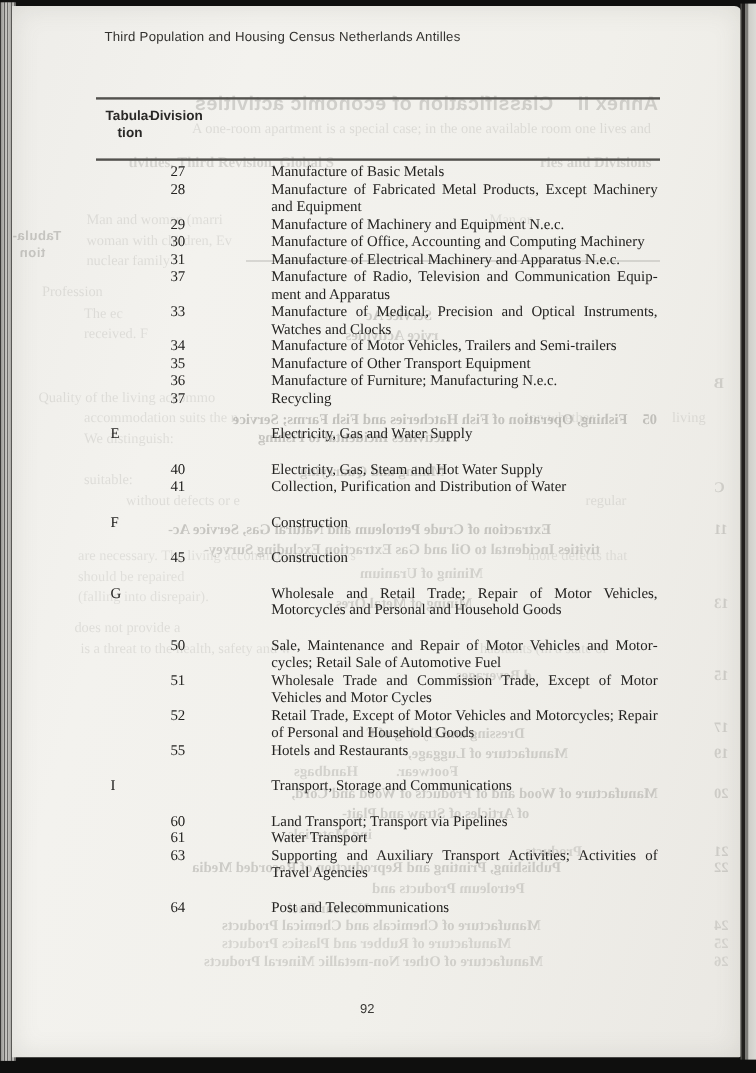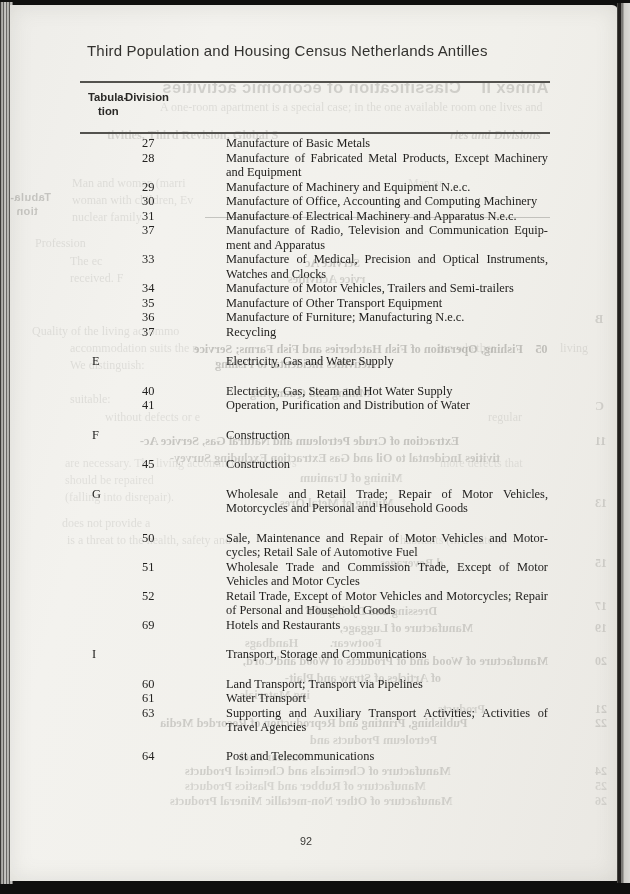--- a/index.html
+++ b/index.html
@@ -12,22 +12,22 @@
              linear-gradient(90deg,#3a3936 0%, #8f8e8b 20%, #c2c1be 45%, #84837f 70%, #cfcecb 100%); }
   
   .page { position:absolute; left:10px; top:5px; width:608px; height:876px;
           background:linear-gradient(105deg,#eeede9 0%,#f3f2ee 25%,#f1f0eb 60%,#eae8e3 100%);
           border-radius:0 6px 2px 0;
           box-shadow: inset 0 0 22px rgba(115,110,100,.16); }
   
   .facing { position:absolute; left:617px; top:3px; width:13px; height:880px;
             background:linear-gradient(90deg,#454440 0 1px,#211f1d 1px 4px,#7b7a76 4px 6px,#cfcec9 7px,#dbdad6 100%); }
 
-  .title { position:absolute; left:77px; top:37px; font-family:"Liberation Sans",sans-serif;
-           font-size:15px; color:#33322f; letter-spacing:.2px; }
+  .title { position:absolute; left:77px; top:20px; font-family:"Liberation Sans",sans-serif;
+           font-size:11px; color:#33322f; letter-spacing:.2px; }
   .rule  { position:absolute; left:70px; width:470px; height:2px; background:#53524e; }
   .rule1 { top:76px; }
   .rule2 { top:127px; }
   .colhead { position:absolute; font-family:"Liberation Sans",sans-serif; font-weight:bold;
              font-size:11.3px; color:#2a2927; }
   .ch-tabula   { left:78px;  top:86px; }
   .ch-tion     { left:88px;  top:100px; }
   .ch-division { left:115px; top:86px; }
 
   .rows { position:absolute; left:0; top:131px; width:608px; }
@@ -58,21 +58,21 @@
   <div class="stack"></div>
 
   <div class="page">
 
     <div class="ghosts">
       <div class="ghost-rule"></div>
 
     <span class="ghost m b sans" style="top: 76px; right: 70px; font-size: 16.5px; opacity: 0.2;">Annex II    Classification of economic activities</span>
         <span class="ghost" style="top: 96px; left: 150px; font-size: 12px; opacity: 0.13;">A one-room apartment is a special case; in the one available room one lives and</span>
         <span class="ghost b" style="top: 124px; left: 97px; font-size: 12.3px; opacity: 0.17;">tivities, Third Revision. Global S</span>
-        <span class="ghost b" style="top: 124px; left: 440px; font-size: 12.3px; opacity: 0.17; font-style: italic;">ries and Divisions</span>
+        <span class="ghost b" style="top: 124px; left: 440px; font-size: 12.3px; opacity: 0.17;">ries and Divisions</span>
         <span class="ghost m b sans" style="top: 186px; left: 0px; font-size: 11px; opacity: 0.25;">Tabula-</span>
         <span class="ghost m b sans" style="top: 200px; left: 6px; font-size: 11px; opacity: 0.25;">tion</span>
         <span class="ghost" style="top: 172px; left: 62px; font-size: 12px; opacity: 0.12;">Man and woman (marri</span>
         <span class="ghost" style="top: 172px; left: 398px; font-size: 12px; opacity: 0.12;">Man or</span>
         <span class="ghost" style="top: 189px; left: 62px; font-size: 12px; opacity: 0.12;">woman with children, Ev</span>
         <span class="ghost" style="top: 206px; left: 62px; font-size: 12px; opacity: 0.12;">nuclear family</span>
         <span class="ghost" style="top: 232px; left: 25px; font-size: 12px; opacity: 0.12;">Profession</span>
         <span class="ghost" style="top: 250px; left: 60px; font-size: 12px; opacity: 0.12;">The ec</span>
         <span class="ghost m b" style="top: 252px; left: 295px; font-size: 12.3px; opacity: 0.22;">Service Ac</span>
         <span class="ghost" style="top: 267px; left: 60px; font-size: 12px; opacity: 0.12;">received. F</span>
@@ -188,21 +188,21 @@
         <div class="row section">
     <span class="code">E</span>
     <span class="desc">Electricity, Gas and Water Supply</span>
   </div>
         <div class="row">
     <span class="code">40</span>
     <span class="desc">Electricity, Gas, Steam and Hot Water Supply</span>
   </div>
         <div class="row">
     <span class="code">41</span>
-    <span class="desc">Operation, Purification and Distribution of Water</span>
+    <span class="desc">Collection, Purification and Distribution of Water</span>
   </div>
         <div class="row section">
     <span class="code">F</span>
     <span class="desc">Construction</span>
   </div>
         <div class="row">
     <span class="code">45</span>
     <span class="desc">Construction</span>
   </div>
         <div class="row section">
@@ -215,21 +215,21 @@
   </div>
         <div class="row">
     <span class="code">51</span>
     <span class="desc">Wholesale Trade and Commission Trade, Except of Motor Vehicles and Motor Cycles</span>
   </div>
         <div class="row">
     <span class="code">52</span>
     <span class="desc">Retail Trade, Except of Motor Vehicles and Motorcycles; Repair of Personal and Household Goods</span>
   </div>
         <div class="row">
-    <span class="code">69</span>
+    <span class="code">55</span>
     <span class="desc">Hotels and Restaurants</span>
   </div>
         <div class="row section">
     <span class="code">I</span>
     <span class="desc">Transport, Storage and Communications</span>
   </div>
         <div class="row">
     <span class="code">60</span>
     <span class="desc">Land Transport; Transport via Pipelines</span>
   </div>

